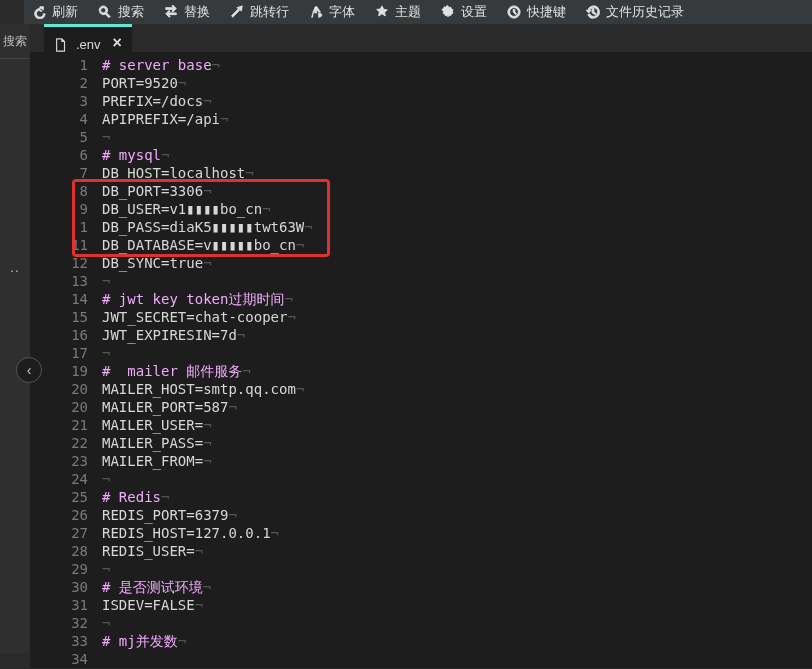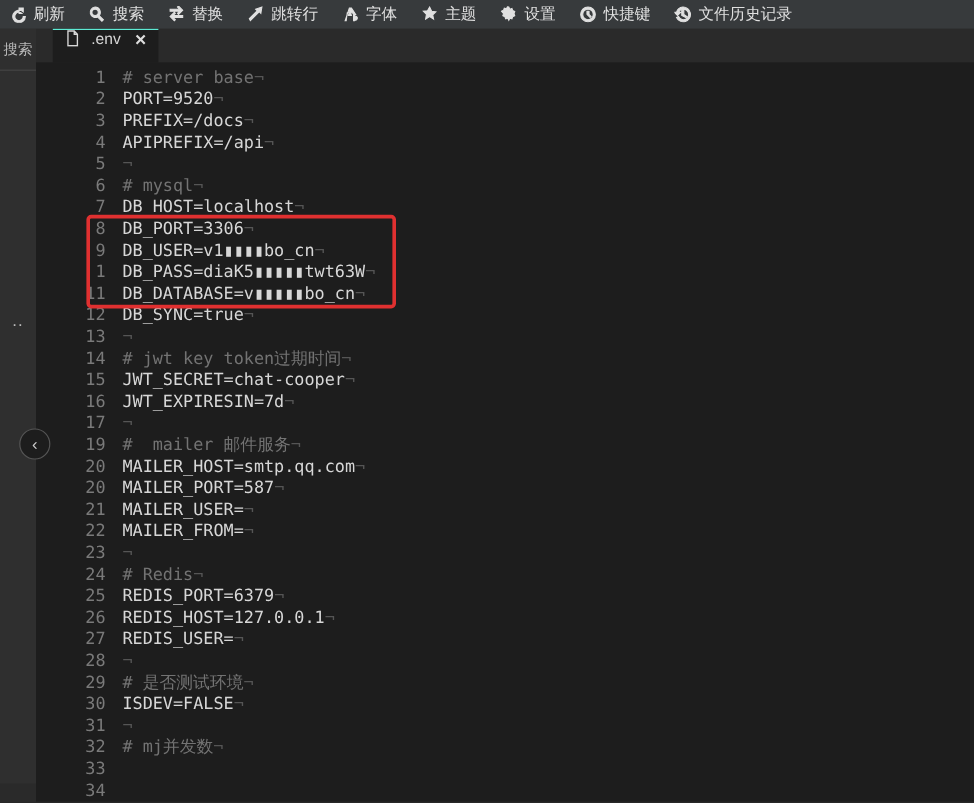--- a/index.html
+++ b/index.html
@@ -1,37 +1,37 @@
 <!DOCTYPE html>
 <html><head>
 <meta charset="utf-8">
 <style>
   * { margin:0; padding:0; box-sizing:border-box; }
   html,body { width:812px; height:669px; background:#2a2a2a; font-family:"Helvetica Neue",Arial,sans-serif; overflow:hidden; color:#ccc; }
-  .toolbar { height:24px; background:#373a3c; display:flex; align-items:center; padding:11px 8px; font-size:13px; color:#e0e0e0; }
+  .toolbar { height:24px; background:#373a3c; display:flex; align-items:center; padding:11px 8px; font-size:13px; color:#e0e0e0;margin-left:24px; }
   .tb-item { display:flex; align-items:center; margin-right:20px; cursor:pointer; }
   .tb-item .icon { margin-right:6px; display:flex; align-items:center; }
   .tb-item svg { width:14px; height:14px; fill:#e0e0e0; stroke:#e0e0e0; }
   .workspace { display:flex; height:calc(100% - 40px); }
   .sidebar { width:30px; background:#2f2f2f; color:#bbb; font-size:12px; }
   .sidebar .top { height:35px; display:flex; align-items:center; justify-content:center; border-bottom:1px solid #444; }
   .sidebar .dots { margin-top:200px; text-align:center; font-size:14px; letter-spacing:1px; }
   .main { flex:1; display:flex; flex-direction:column; }
   .tabbar { height:30px; background:#2a2a2a; display:flex; align-items:flex-end; padding-left:14px; }
-  .tab { height:28px; background:#1d1d1d; display:flex; align-items:flex-start; padding:0 10px; color:#d7d7d7; font-size:13px; border-top:1px solid #5eead4; }
+  .tab { height:28px; background:#1d1d1d; display:flex; align-items:flex-end; padding:0 10px; color:#d7d7d7; font-size:13px; border-top:3px solid #5eead4; }
   .tab .file-icon { margin-right:8px; display:flex; }
   .tab .close { margin-left:12px; font-size:16px; cursor:pointer; color:#ddd; font-weight:bold; }
   .tab-underline { height:2px; background:#35b347; width:90px; margin-left:14px; }
   .editor-wrap { position:relative; flex:1; background:#1d1d1d; }
   .editor { display:flex; font-family:Consolas,Menlo,monospace; font-size:14px; line-height:18px; padding-top:4px; }
   .gutter { width:72px; text-align:right; color:#7a7a7a; padding-right:14px; user-select:none; }
   .gutter div { height:18px; }
   .code { flex:1; color:#d7d7d7; }
   .code div { height:18px; white-space:pre; }
-  .code .cm  { color:#737373; }   
+  .code .cm  { color:#f0abfc; }   
   .code .eol { color:#555; }      
   .highlight-box { position:absolute; border:3px solid #e03030; border-radius:4px; pointer-events:none; }
   .chev-btn { position:absolute; left:-14px; top:305px; width:26px; height:26px; background:#1d1d1d; border:1px solid #555; border-radius:50%; display:flex; align-items:center; justify-content:center; color:#ccc; font-size:14px; cursor:pointer; z-index:5; }
 </style>
 </head>
 <body>
 
 <div class="toolbar" id="toolbar">
     <div class="tb-item">
       <span class="icon">
@@ -182,20 +182,21 @@
             <div>DB_SYNC=true<span class="eol">¬</span></div>
             <div><span class="eol">¬</span></div>
             <div><span class="cm"># jwt key token过期时间</span><span class="eol">¬</span></div>
             <div>JWT_SECRET=chat-cooper<span class="eol">¬</span></div>
             <div>JWT_EXPIRESIN=7d<span class="eol">¬</span></div>
             <div><span class="eol">¬</span></div>
             <div><span class="cm">#  mailer 邮件服务</span><span class="eol">¬</span></div>
             <div>MAILER_HOST=smtp.qq.com<span class="eol">¬</span></div>
             <div>MAILER_PORT=587<span class="eol">¬</span></div>
             <div>MAILER_USER=<span class="eol">¬</span></div>
+            <div>MAILER_PASS=<span class="eol">¬</span></div>
             <div>MAILER_FROM=<span class="eol">¬</span></div>
             <div><span class="eol">¬</span></div>
             <div><span class="cm"># Redis</span><span class="eol">¬</span></div>
             <div>REDIS_PORT=6379<span class="eol">¬</span></div>
             <div>REDIS_HOST=127.0.0.1<span class="eol">¬</span></div>
             <div>REDIS_USER=<span class="eol">¬</span></div>
             <div><span class="eol">¬</span></div>
             <div><span class="cm"># 是否测试环境</span><span class="eol">¬</span></div>
             <div>ISDEV=FALSE<span class="eol">¬</span></div>
             <div><span class="eol">¬</span></div>

